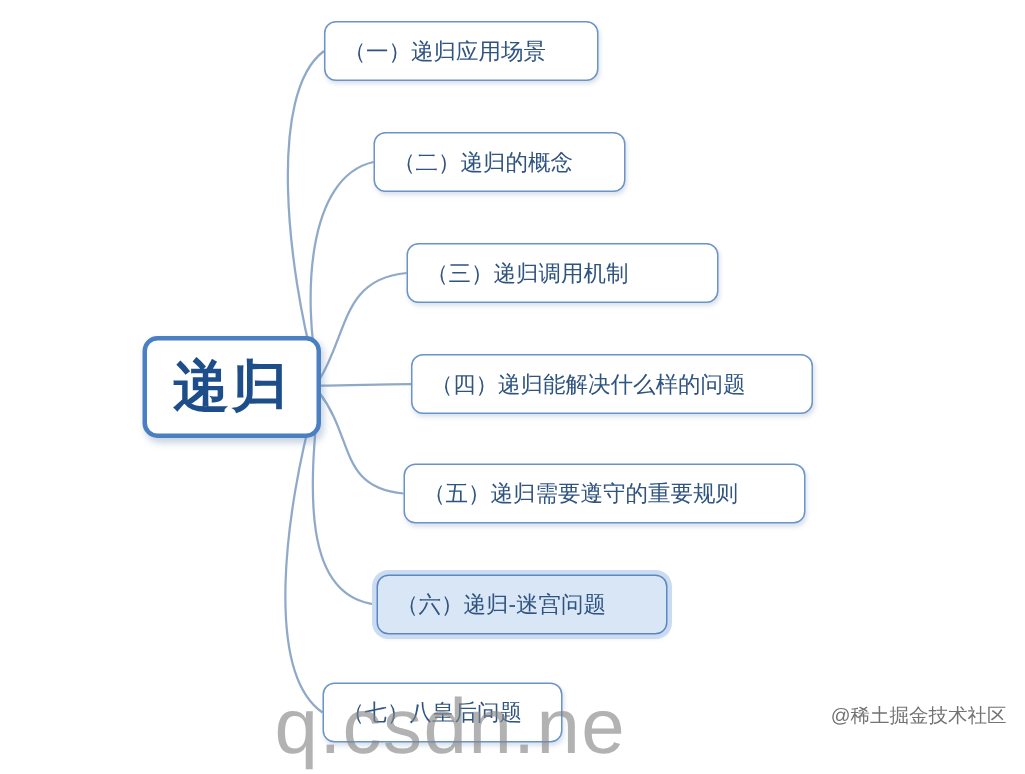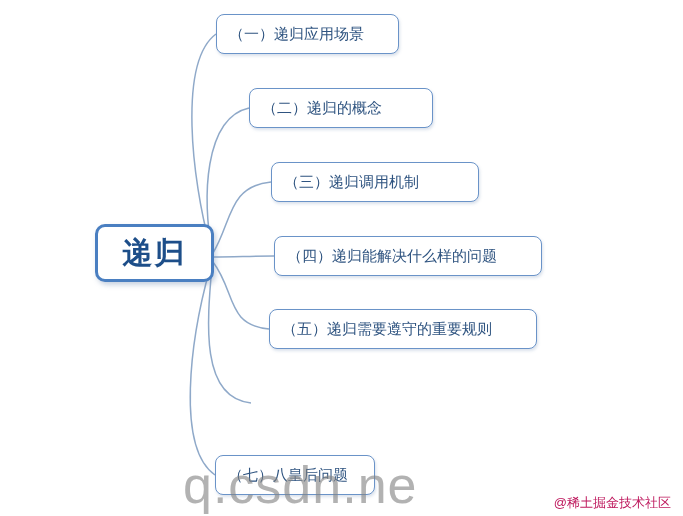--- a/index.html
+++ b/index.html
@@ -22,28 +22,28 @@
     z-index: 1;
   }
   svg.connectors path {
     fill: none;
     stroke: #8fa9c9;
     stroke-width: 1.5;
   }
   .root-node {
     position: absolute;
     left: 95px; top: 224px;
-    width: 119px; height: 58px;
+    width: 119px; height: 68px;
     background: #ffffff;
     border: 3px solid #4a7fc1;
     border-radius: 10px;
     display: flex;
     align-items: center;
     justify-content: center;
-    font-size: 30px;
+    font-size: 37px;
     font-weight: bold;
     color: #1d4e89;
     letter-spacing: 2px;
     box-shadow: 2px 3px 5px rgba(100,130,170,0.35);
     z-index: 2;
     cursor: pointer;
   }
   .node {
     position: absolute;
     height: 40px;
@@ -59,40 +59,40 @@
     z-index: 2;
     cursor: pointer;
     padding: 0 12px;
   }
   .node.selected {
     background: #d9e6f6;
     border: 1.5px solid #5b87c5;
     box-shadow: 0 0 0 3px #ccdcf0, 1px 2px 3px rgba(110,140,180,0.25);
   }
   .n1 { left: 216px; top: 14px;  width: 183px; }
-  .n2 { left: 249px; top: 88px;  width: 184px; }
+  .n2 { left: 249px; top: 88px;  width: 168px; }
   .n3 { left: 271px; top: 162px; width: 208px; }
   .n4 { left: 274px; top: 236px; width: 268px; }
   .n5 { left: 269px; top: 309px; width: 268px; }
   .n6 { left: 251px; top: 383px; width: 194px; }
   .n7 { left: 215px; top: 455px; width: 160px; }
   .watermark {
     position: absolute;
     left: 183px; top: 455px;
     font-size: 52px;
     color: rgba(130,130,130,0.62);
     z-index: 3;
     letter-spacing: 1px;
     pointer-events: none;
   }
   .credit {
     position: absolute;
-    right: 12px; top: 494px;
+    right: 12px; top: 468px;
     font-size: 13px;
-    color: #be185d;
+    color: #737373;
     z-index: 3;
   }
 </style>
 </head>
 <body>
 
 <div class="canvas">
 
   <svg class="connectors" viewBox="0 0 683 516">
     <path d="M210,246 C192,180 178,62 216,34"></path>
@@ -121,20 +121,23 @@
   </div>
 
   <div class="node n4">
     <span>（四）递归能解决什么样的问题</span>
   </div>
 
   <div class="node n5">
     <span>（五）递归需要遵守的重要规则</span>
   </div>
 
+  <div class="node n6 selected">
+    <span>（六）递归-迷宫问题</span>
+  </div>
 
   <div class="node n7">
     <span>（七）八皇后问题</span>
   </div>
 
   <div class="watermark">q.csdn.ne</div>
 
   <div class="credit">@稀土掘金技术社区</div>
 
 </div>

